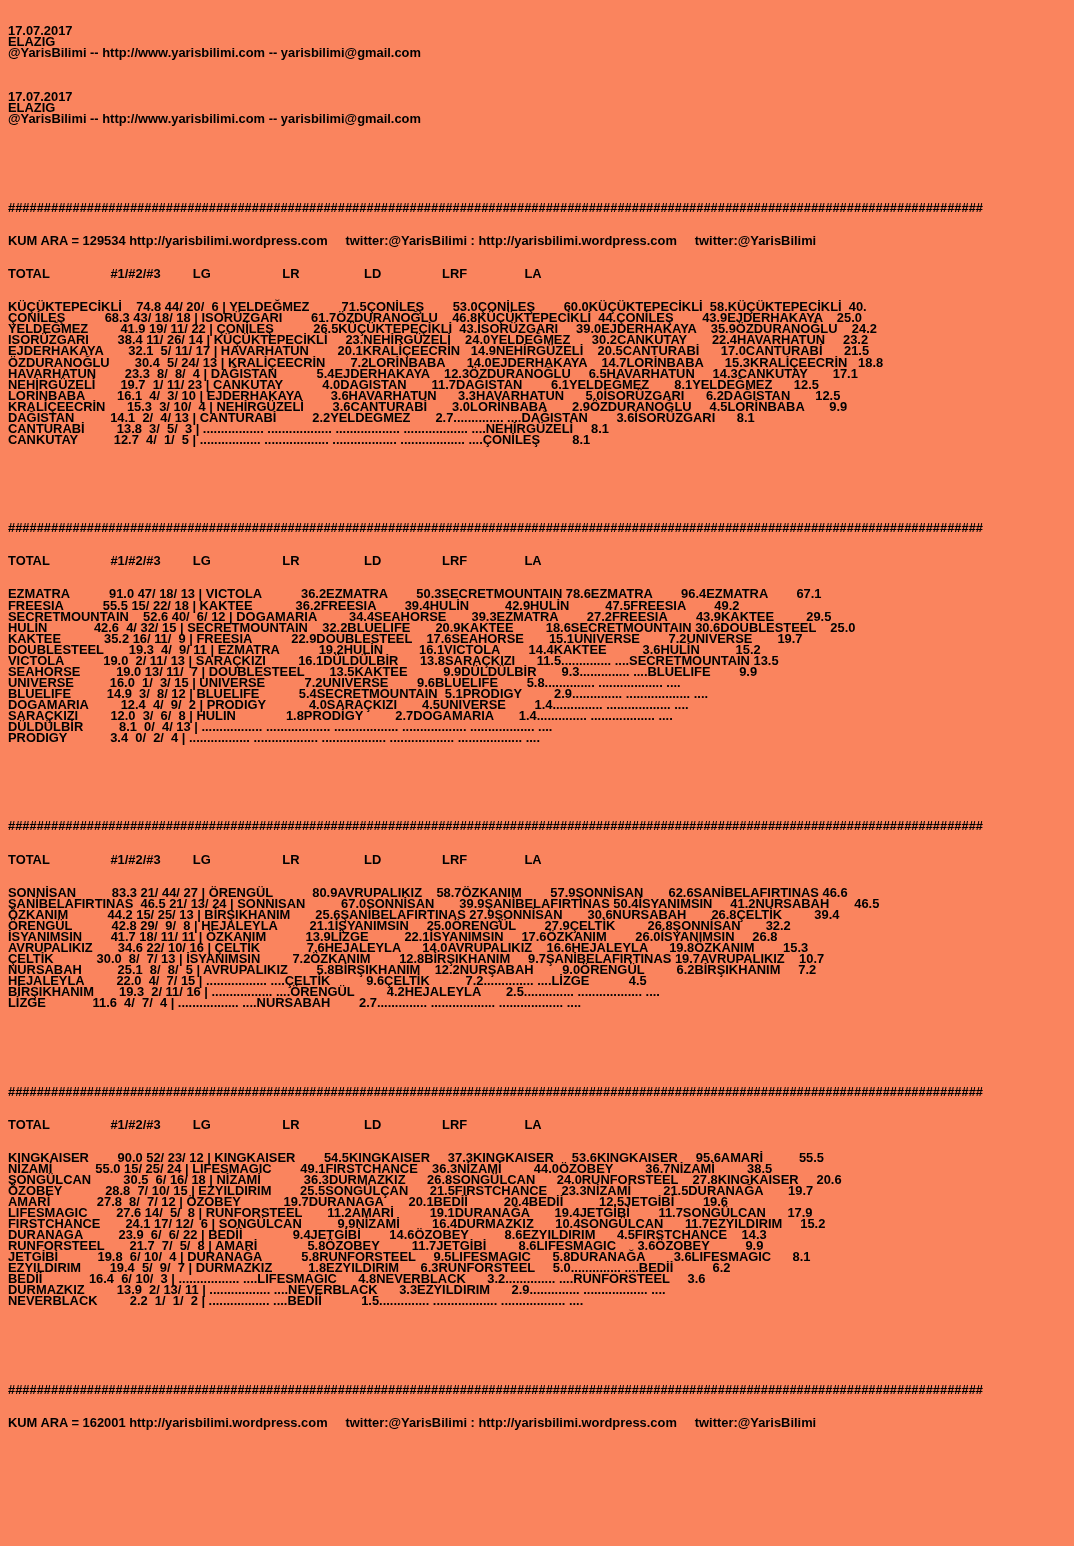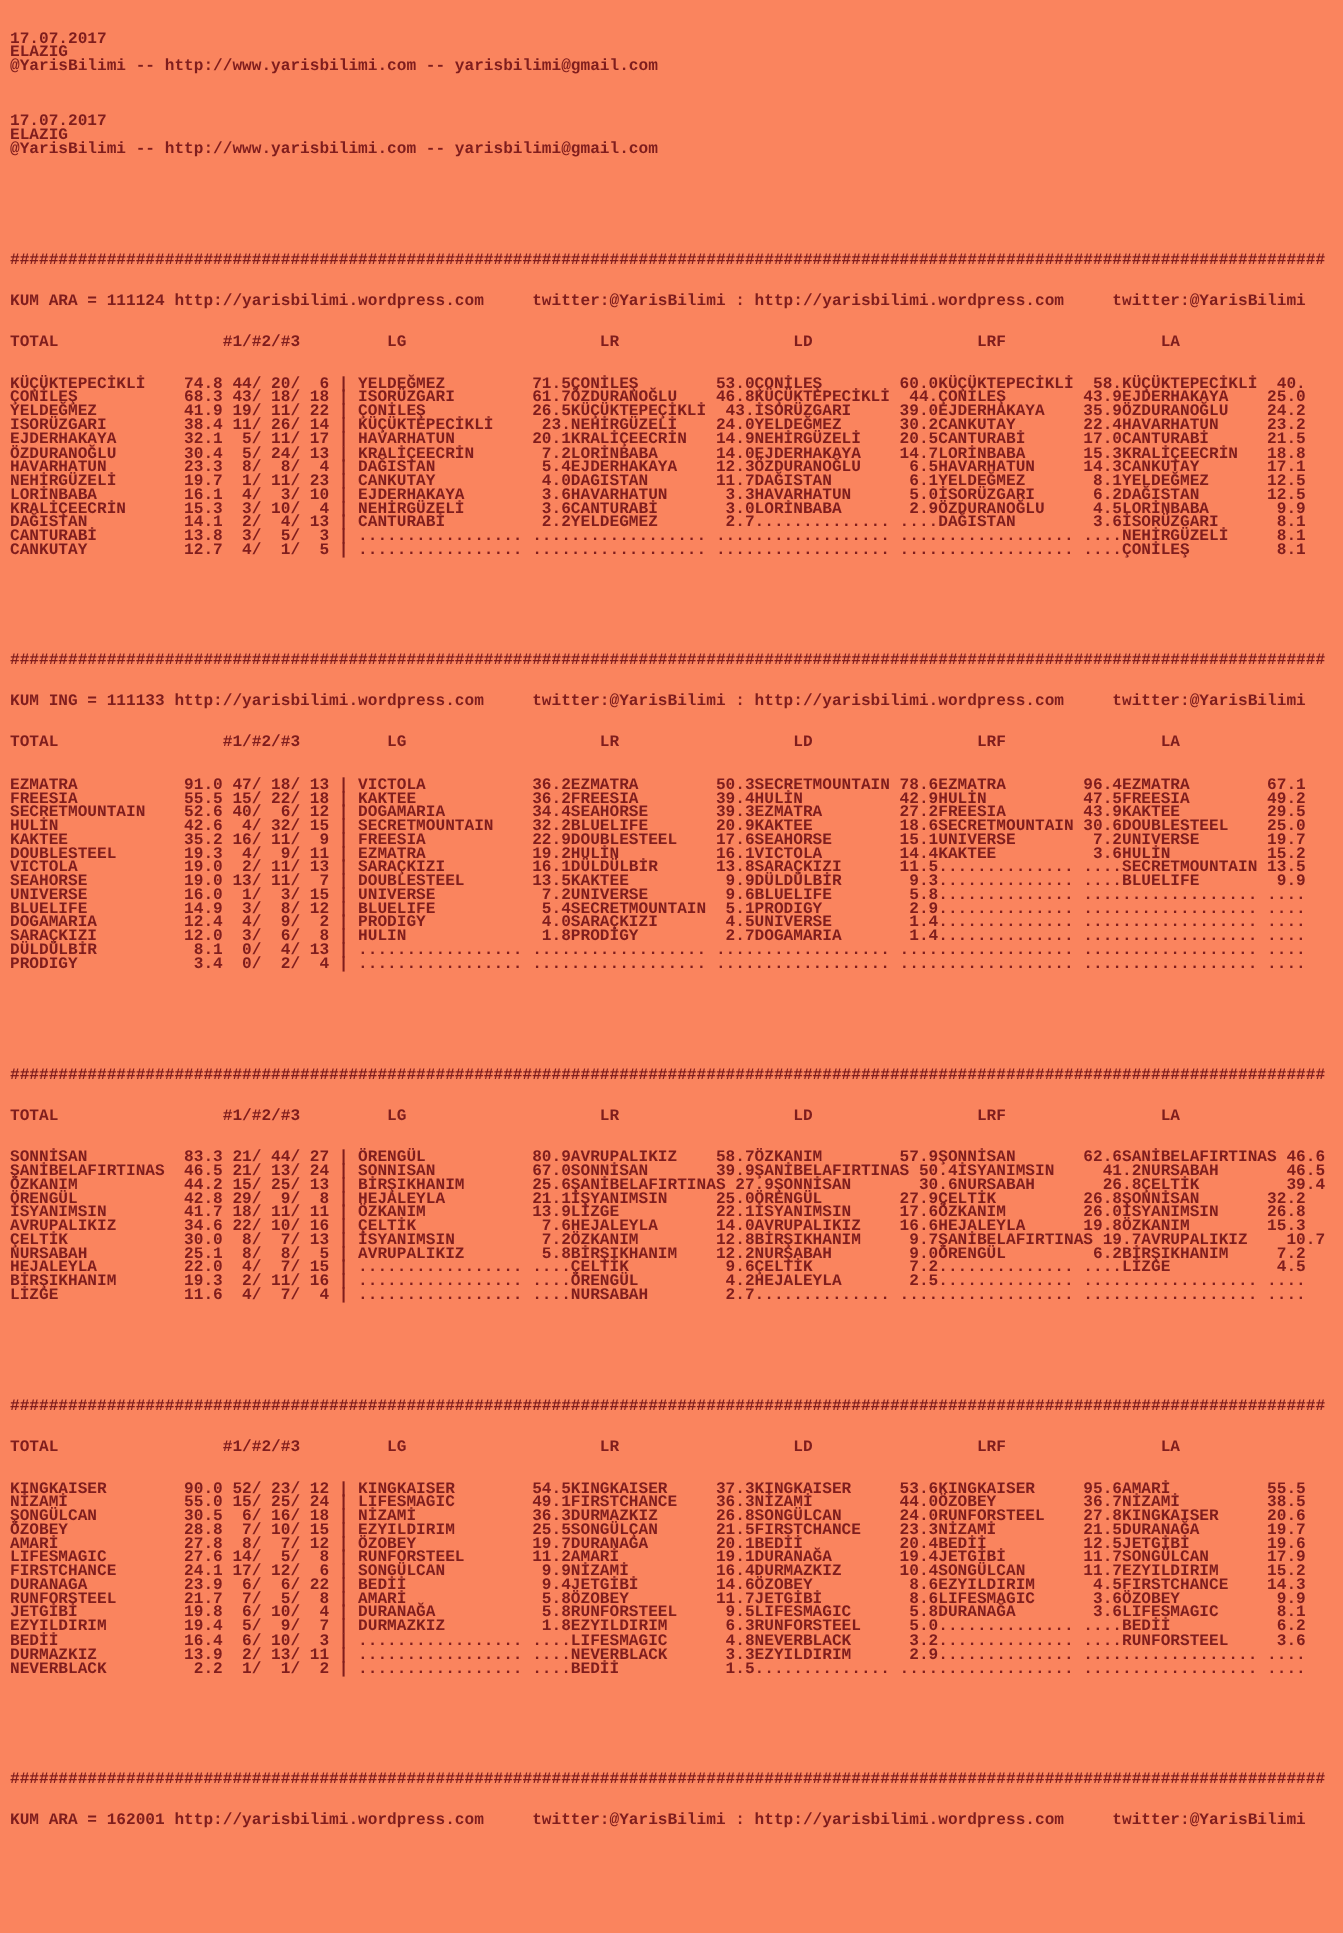--- a/index.html
+++ b/index.html
@@ -4,25 +4,25 @@
 <style>
   html,body{margin:0;padding:0;}
   body{
     width:1074px;height:1546px;overflow:hidden;
     background:#fa845e;
   }
   .screen{
     box-sizing:border-box;
     width:1074px;height:1546px;
     padding:3px 0 0 8px;
-    font-family:Liberation Mono, monospace;
+    font-family:Liberation Sans, sans-serif;
     font-weight:700;
     font-size:12.9px;
     line-height:11.043px;
-    color:#7f1d1d;
+    color:#000000;
     white-space:pre;
   }
   pre{margin:0;padding:0;font:inherit;line-height:inherit;white-space:pre;}
   section{margin:0;padding:0;display:block;}
 </style>
 </head>
 <body>
 
 <div class="screen">
   <pre>17.07.2017
@@ -31,40 +31,39 @@
 
 
 
 17.07.2017
 ELAZIG
 @YarisBilimi -- http://www.yarisbilimi.com -- yarisbilimi@gmail.com
  </pre>
   <div>
   <section>
     <pre>########################################################################################################################################</pre>
-    <pre>KUM ARA = 111124 http://yarisbilimi.wordpress.com     twitter:@YarisBilimi : http://yarisbilimi.wordpress.com     twitter:@YarisBilimi</pre>
+    <pre>KUM ARA = 129534 http://yarisbilimi.wordpress.com     twitter:@YarisBilimi : http://yarisbilimi.wordpress.com     twitter:@YarisBilimi</pre>
     <pre>TOTAL                 #1/#2/#3         LG                    LR                  LD                 LRF                LA             </pre>
     <pre>KÜÇÜKTEPECİKLİ    74.8 44/ 20/  6 | YELDEĞMEZ         71.5ÇONİLEŞ        53.0ÇONİLEŞ        60.0KÜÇÜKTEPECİKLİ  58.KÜÇÜKTEPECİKLİ  40.
 ÇONİLEŞ           68.3 43/ 18/ 18 | ISORÜZGARI        61.7ÖZDURANOĞLU    46.8KÜÇÜKTEPECİKLİ  44.ÇONİLEŞ        43.9EJDERHAKAYA    25.0
 YELDEĞMEZ         41.9 19/ 11/ 22 | ÇONİLEŞ           26.5KÜÇÜKTEPEÇİKLİ  43.İSORÜZGARI     39.0EJDERHAKAYA    35.9ÖZDURANOĞLU    24.2
 ISORÜZGARI        38.4 11/ 26/ 14 | KÜÇÜKTEPECİKLİ     23.NEHİRGÜZELİ    24.0YELDEĞMEZ      30.2CANKUTAY       22.4HAVARHATUN     23.2
 EJDERHAKAYA       32.1  5/ 11/ 17 | HAVARHATUN        20.1KRALİÇEECRİN   14.9NEHİRGÜZELİ    20.5CANTURABİ      17.0CANTURABİ      21.5
 ÖZDURANOĞLU       30.4  5/ 24/ 13 | KRALİÇEECRİN       7.2LORİNBABA      14.0EJDERHAKAYA    14.7LORİNBABA      15.3KRALİÇEECRİN   18.8
 HAVARHATUN        23.3  8/  8/  4 | DAĞISTAN           5.4EJDERHAKAYA    12.3ÖZDURANOĞLU     6.5HAVARHATUN     14.3CANKUTAY       17.1
 NEHİRGÜZELİ       19.7  1/ 11/ 23 | CANKUTAY           4.0DAGISTAN       11.7DAĞISTAN        6.1YELDEĞMEZ       8.1YELDEĞMEZ      12.5
 LORİNBABA         16.1  4/  3/ 10 | EJDERHAKAYA        3.6HAVARHATUN      3.3HAVARHATUN      5.0İSORÜZGARI      6.2DAĞISTAN       12.5
 KRALİÇEECRİN      15.3  3/ 10/  4 | NEHİRGÜZELİ        3.6CANTURABİ       3.0LORİNBABA       2.9ÖZDURANOĞLU     4.5LORİNBABA       9.9
 DAĞISTAN          14.1  2/  4/ 13 | CANTURABİ          2.2YELDEGMEZ       2.7.............. ....DAĞISTAN        3.6İSORÜZGARI      8.1
 CANTURABİ         13.8  3/  5/  3 | ................. .................. .................. .................. ....NEHİRGÜZELİ     8.1
 CANKUTAY          12.7  4/  1/  5 | ................. .................. .................. .................. ....ÇONİLEŞ         8.1</pre>
   </section>
 
   <section>
     <pre>########################################################################################################################################</pre>
-    <pre>KUM ING = 111133 http://yarisbilimi.wordpress.com     twitter:@YarisBilimi : http://yarisbilimi.wordpress.com     twitter:@YarisBilimi</pre>
     <pre>TOTAL                 #1/#2/#3         LG                    LR                  LD                 LRF                LA             </pre>
     <pre>EZMATRA           91.0 47/ 18/ 13 | VICTOLA           36.2EZMATRA        50.3SECRETMOUNTAIN 78.6EZMATRA        96.4EZMATRA        67.1
 FREESIA           55.5 15/ 22/ 18 | KAKTEE            36.2FREESIA        39.4HULİN          42.9HULİN          47.5FREESIA        49.2
 SECRETMOUNTAIN    52.6 40/  6/ 12 | DOGAMARIA         34.4SEAHORSE       39.3EZMATRA        27.2FREESIA        43.9KAKTEE         29.5
 HULİN             42.6  4/ 32/ 15 | SECRETMOUNTAIN    32.2BLUELIFE       20.9KAKTEE         18.6SECRETMOUNTAIN 30.6DOUBLESTEEL    25.0
 KAKTEE            35.2 16/ 11/  9 | FREESIA           22.9DOUBLESTEEL    17.6SEAHORSE       15.1UNIVERSE        7.2UNIVERSE       19.7
 DOUBLESTEEL       19.3  4/  9/ 11 | EZMATRA           19.2HULİN          16.1VICTOLA        14.4KAKTEE          3.6HULİN          15.2
 VICTOLA           19.0  2/ 11/ 13 | SARAÇKIZI         16.1DÜLDÜLBİR      13.8SARAÇKIZI      11.5.............. ....SECRETMOUNTAIN 13.5
 SEAHORSE          19.0 13/ 11/  7 | DOUBLESTEEL       13.5KAKTEE          9.9DÜLDÜLBİR       9.3.............. ....BLUELIFE        9.9
 UNIVERSE          16.0  1/  3/ 15 | UNIVERSE           7.2UNIVERSE        9.6BLUELIFE        5.8.............. .................. ....

